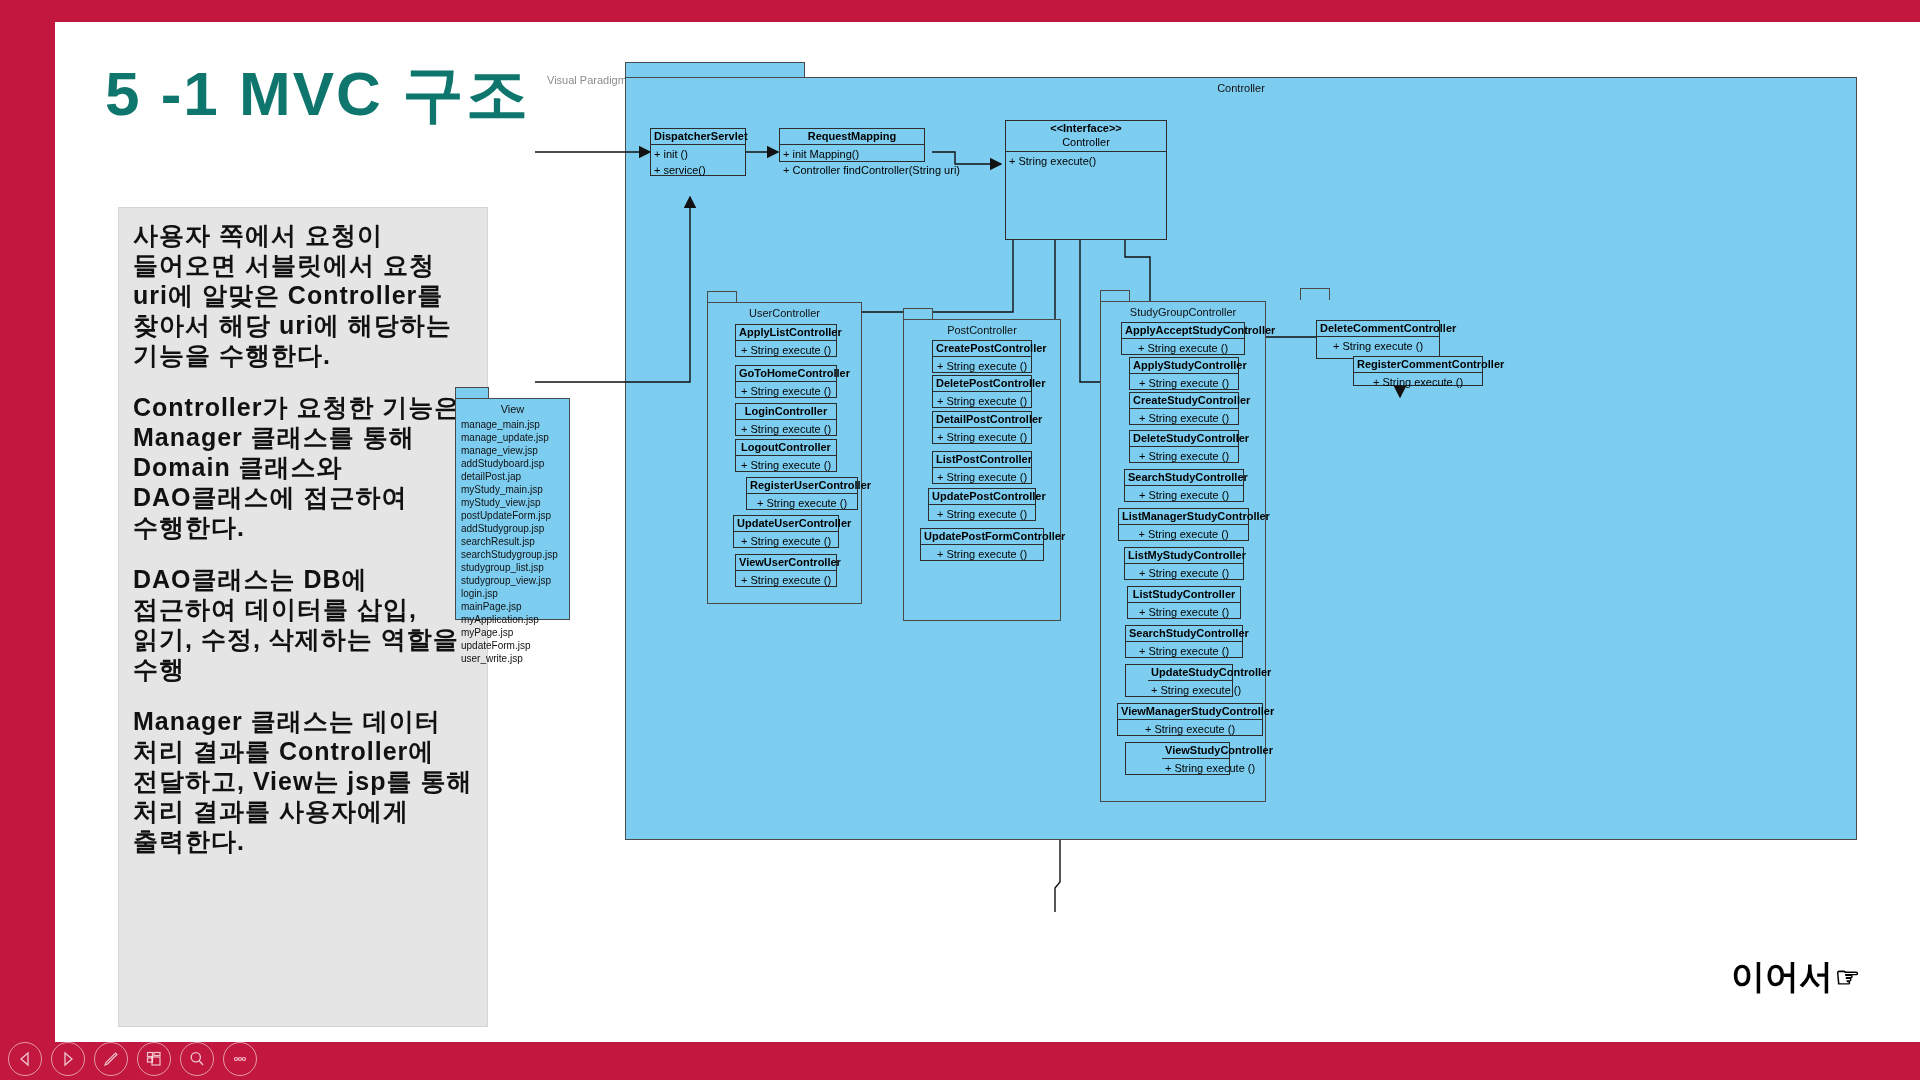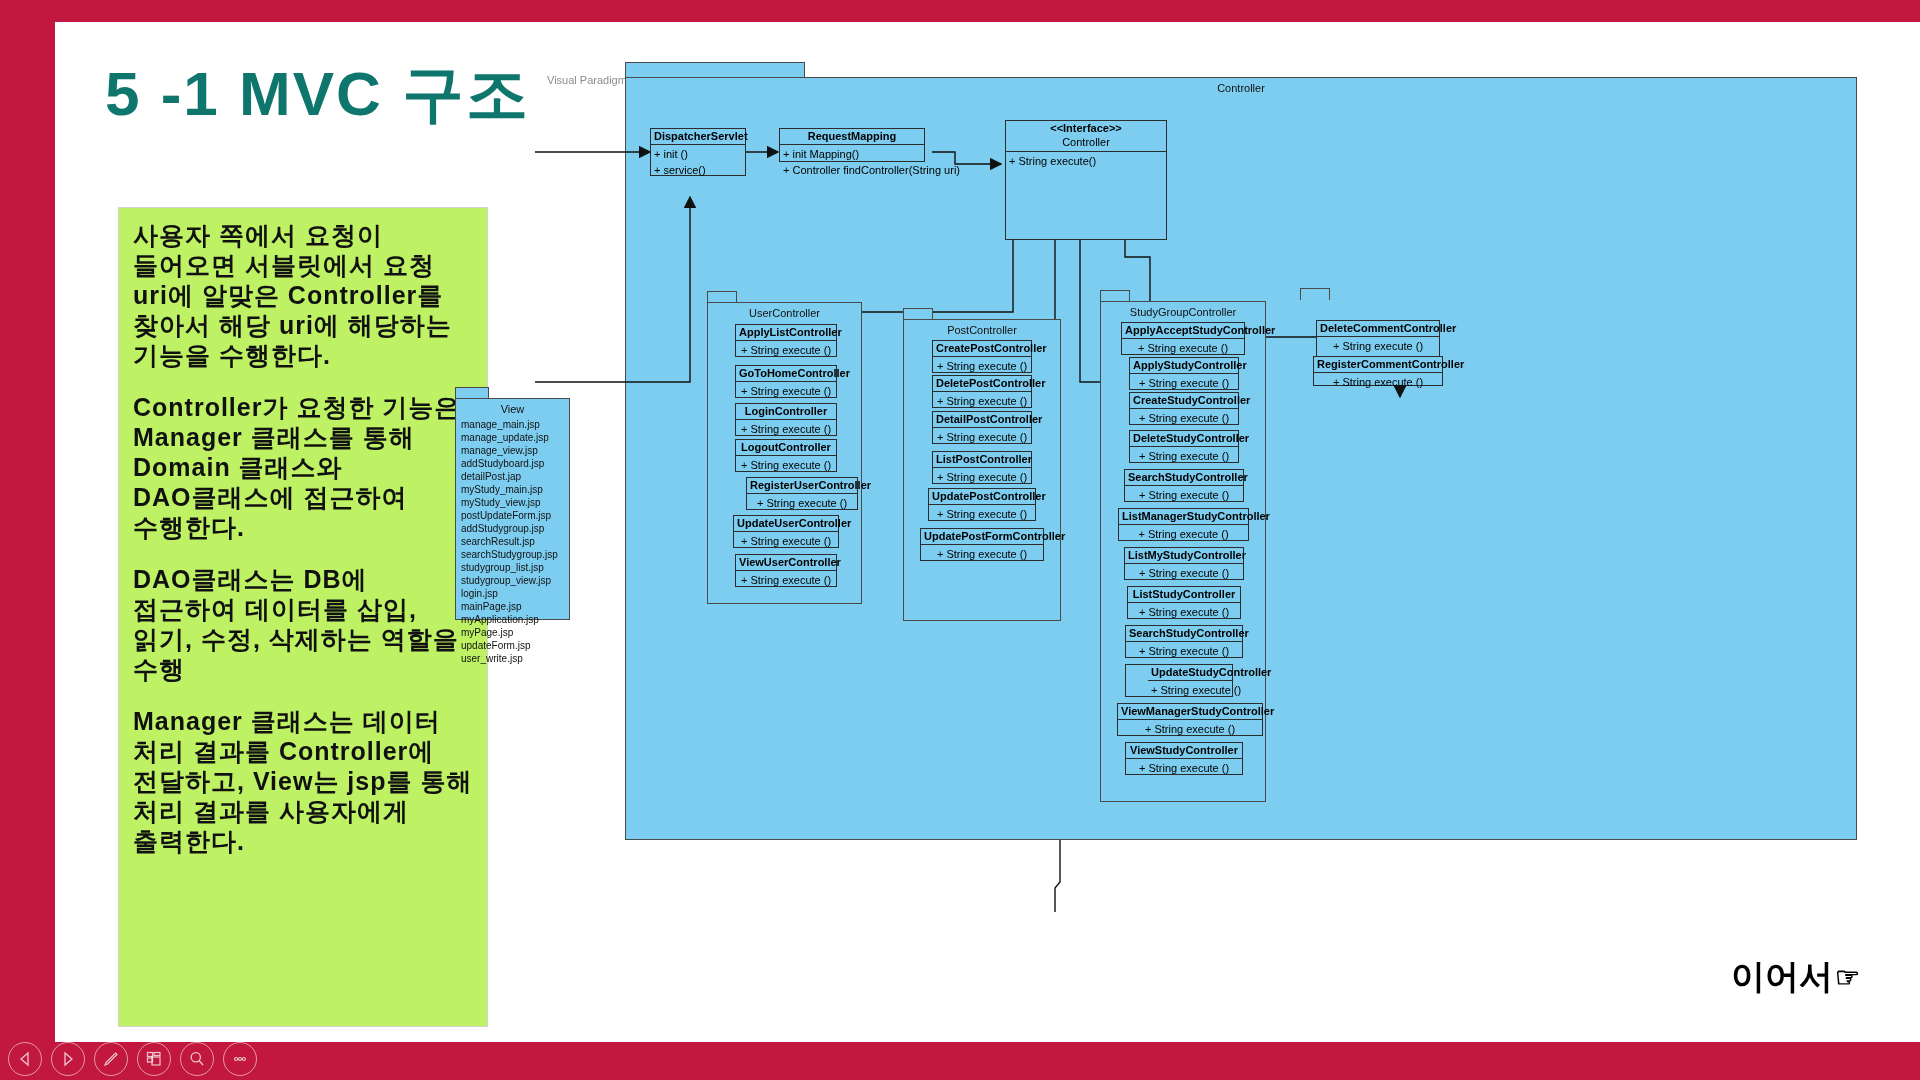--- a/index.html
+++ b/index.html
@@ -29,21 +29,21 @@
   }
   #watermark{
     position:absolute; left:492px; top:52px;
     font-size:11px; color:#8c8c8c; white-space:nowrap;
   }
   
   #desc-box{
     position:absolute; left:63px; top:185px;
     width:370px; height:820px;
     border:1px solid #d4d4d4;
-    background:#bef264;
+    background:#e5e5e5;
     padding:12px 14px 10px 14px;
   }
   #desc-box p{
     font-size:25px; font-weight:bold; line-height:1.20;
     color:#111; letter-spacing:1px;
     margin:0 0 22px 0;
     word-break:keep-all;
   }
   #desc-box p:last-child{margin-bottom:0;}
 
@@ -372,35 +372,35 @@
       <div class="cls-body center">
           <div>+ String execute ()</div>
         </div>
     </div>
     <div class="cls" style="left:582px; top:641px; width:146px; height:33px;">
       <div class="cls-name">ViewManagerStudyController</div>
       <div class="cls-body center">
           <div>+ String execute ()</div>
         </div>
     </div>
-    <div class="cls" style="left:590px; top:680px; width:118px; height:33px;">
+    <div class="cls" style="left:590px; top:680px; width:105px; height:33px;padding-left:36px;">
       <div class="cls-name">ViewStudyController</div>
       <div class="cls-body center">
           <div>+ String execute ()</div>
         </div>
     </div>
 
     <div class="pkg-tab" style="left:765px; top:226px; width:30px; height:12px;"></div>
     <div class="cls" style="left:781px; top:258px; width:124px; height:39px;">
       <div class="cls-name">DeleteCommentController</div>
       <div class="cls-body center">
           <div>+ String execute ()</div>
         </div>
     </div>
-    <div class="cls" style="left:778px; top:294px; width:130px; height:30px;">
+    <div class="cls" style="left:818px; top:294px; width:130px; height:30px;">
       <div class="cls-name">RegisterCommentController</div>
       <div class="cls-body center">
           <div>+ String execute ()</div>
         </div>
     </div>
 
   </div>
 
   <div id="next-slide-label">
     <span>이어서</span>

